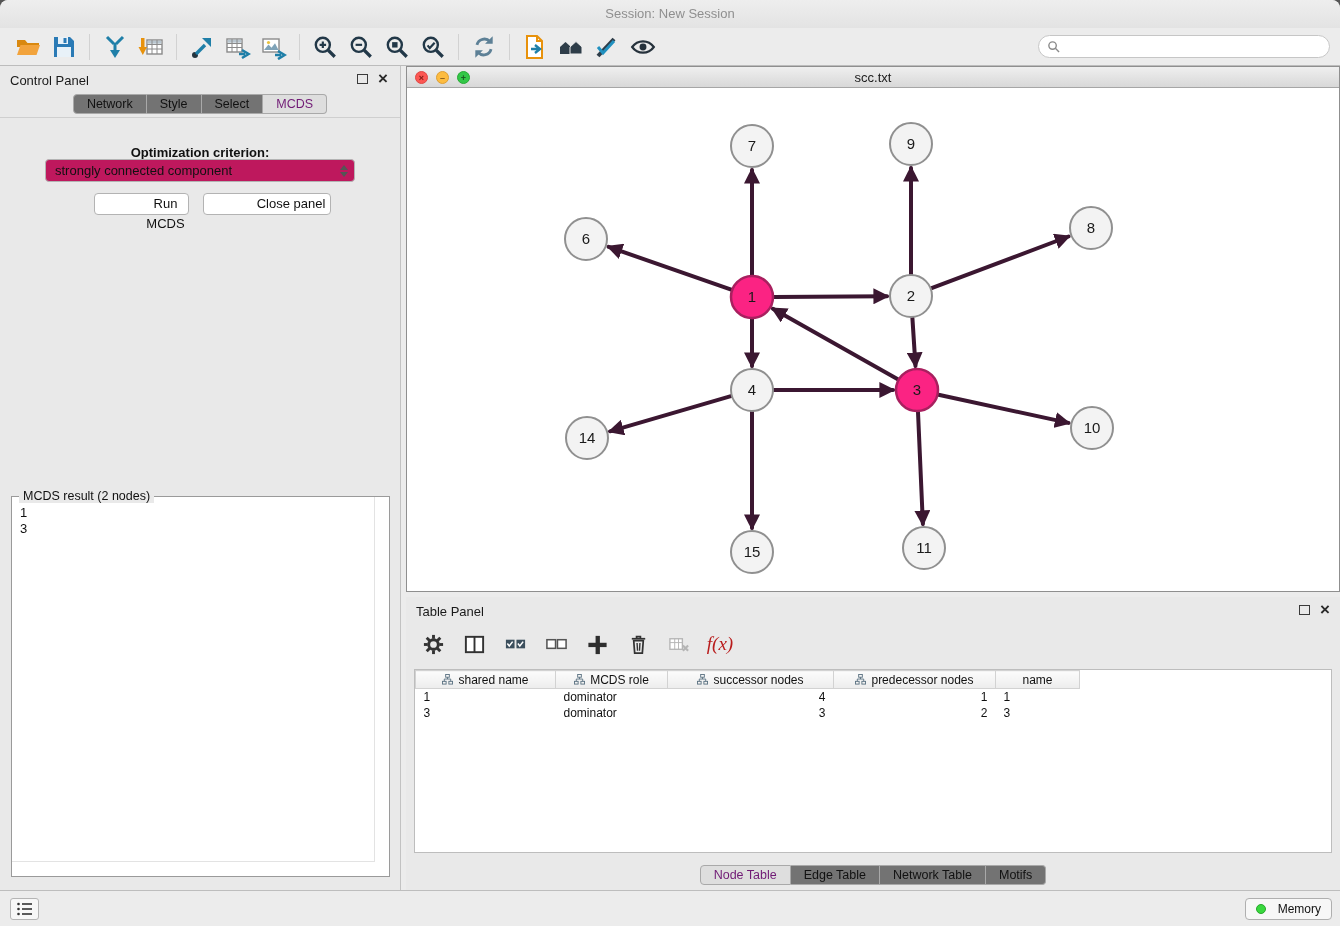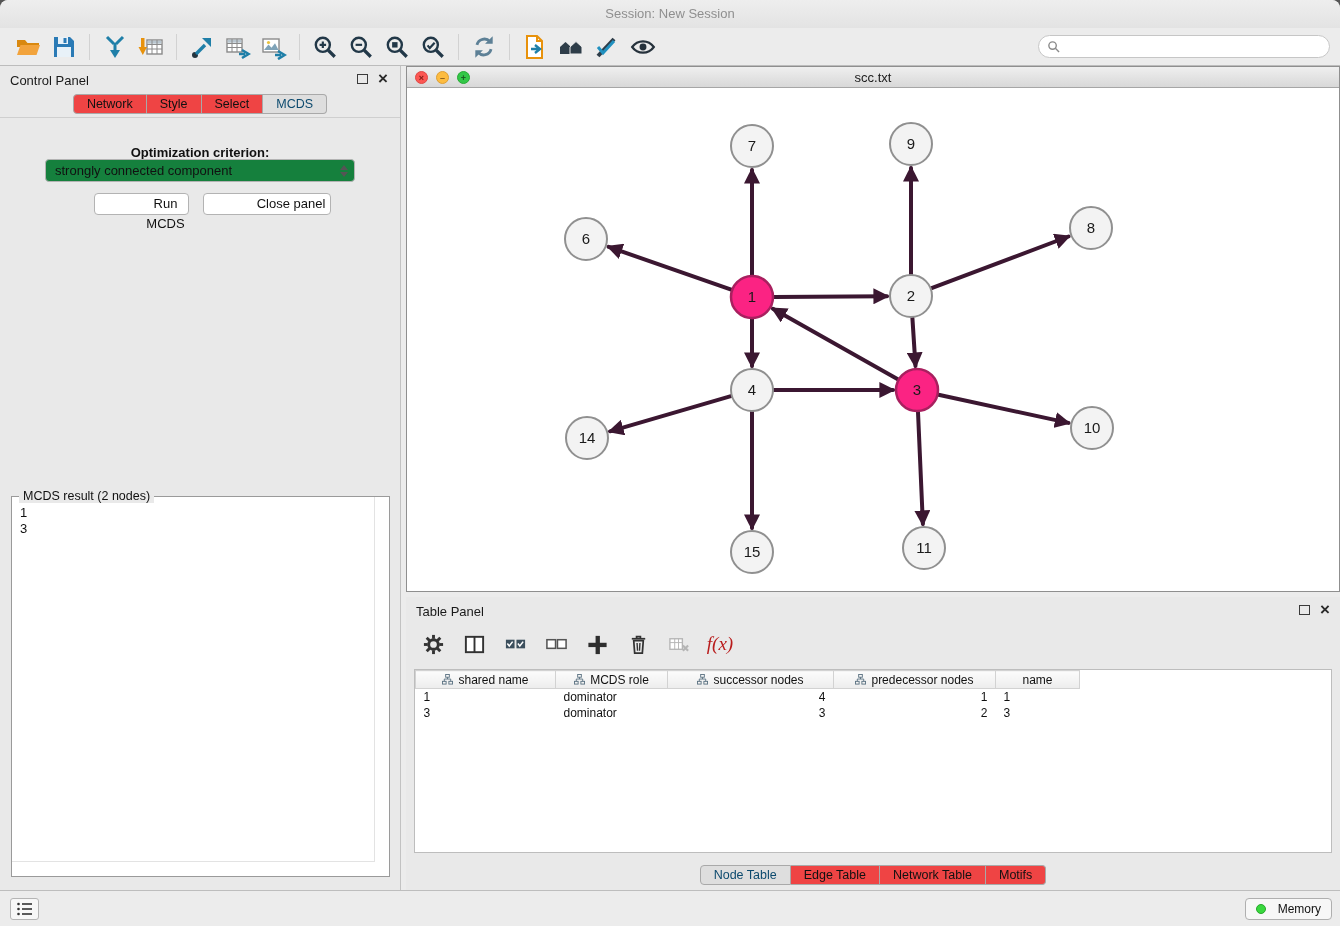--- a/index.html
+++ b/index.html
@@ -19,27 +19,27 @@
   .search-field svg { width:13px; height:13px; margin-right:5px; flex:0 0 auto; }
   .search-field input { border:none; outline:none; flex:1; font-size:12px; font-family:"Liberation Sans",sans-serif; background:transparent; }
 
   
   .control-panel { position:absolute; left:0; top:66px; width:401px; height:824px; background:#e9e9e9; border-right:1px solid #c2c2c2; }
   .panel-header { position:relative; height:28px; padding:7px 10px 0 10px; font-size:13px; color:#1a1a1a; }
   .float-icon { position:absolute; width:11px; height:10px; border:1.5px solid #3a3a3a; top:8px; }
   .close-icon { position:absolute; top:3px; font-size:17px; font-weight:bold; color:#2a2a2a; line-height:20px; }
   .cp-float { right:32px; } .cp-close { right:12px; }
   .seg-tabs { display:flex; justify-content:center; }
-  .seg-tab { height:20px; padding:0 13px; background:#ef4444; border:1px solid #a9a9a9; border-left:none; line-height:18px; font-size:12.5px; color:#111; }
+  .seg-tab { height:20px; padding:0 13px; background:#737373; border:1px solid #a9a9a9; border-left:none; line-height:18px; font-size:12.5px; color:#111; }
   .seg-tab:first-child { border-left:1px solid #a9a9a9; border-radius:4px 0 0 4px; }
   .seg-tab:last-child { border-radius:0 4px 4px 0; }
-  .seg-tab.active { background:#dedede; color:#0c4a6e; }
+  .seg-tab.active { background:#dedede; color:#701a75; }
   .cp-pane { position:absolute; left:0; right:0; top:51px; bottom:0; border-top:1px solid #cfcfcf; }
   .opt-label { position:absolute; top:27px; left:0; right:0; text-align:center; font-size:13px;font-weight:bold; }
-  .dropdown { position:absolute; left:45px; top:41px; width:310px; height:23px; background:#15803d; border:1px solid #b3b3b3; border-radius:4px; line-height:21px; padding:0 26px 0 9px; font-size:13px; }
+  .dropdown { position:absolute; left:45px; top:41px; width:310px; height:23px; background:#be185d; border:1px solid #b3b3b3; border-radius:4px; line-height:21px; padding:0 26px 0 9px; font-size:13px; }
   .stepper { position:absolute; right:4px; top:3px; width:13px; height:16px; display:flex; flex-direction:column; align-items:center; justify-content:center; gap:2px; }
   .stepper i { display:block; width:0; height:0; border-left:4px solid transparent; border-right:4px solid transparent; }
   .stepper .up { border-bottom:5px solid #555; }
   .stepper .down { border-top:5px solid #555; }
   .cp-btn { position:absolute; top:75px; height:22px; background:#fff; border:1px solid #b3b3b3; border-radius:4px; font-size:13px; text-align:center; line-height:20px;padding-left:48px; }
   .run-btn { left:94px; width:95px; }
   .closepanel-btn { left:203px; width:128px; }
   .result-box { position:absolute; left:11px; top:378px; width:379px; height:381px; background:#fff; border:1px solid #9a9a9a; }
   .result-legend { position:absolute; top:-8px; left:7px; background:#e9e9e9; padding:0 4px; font-size:12.5px; }
   .result-content { padding:8px 8px; font-size:13px; line-height:16px; }

